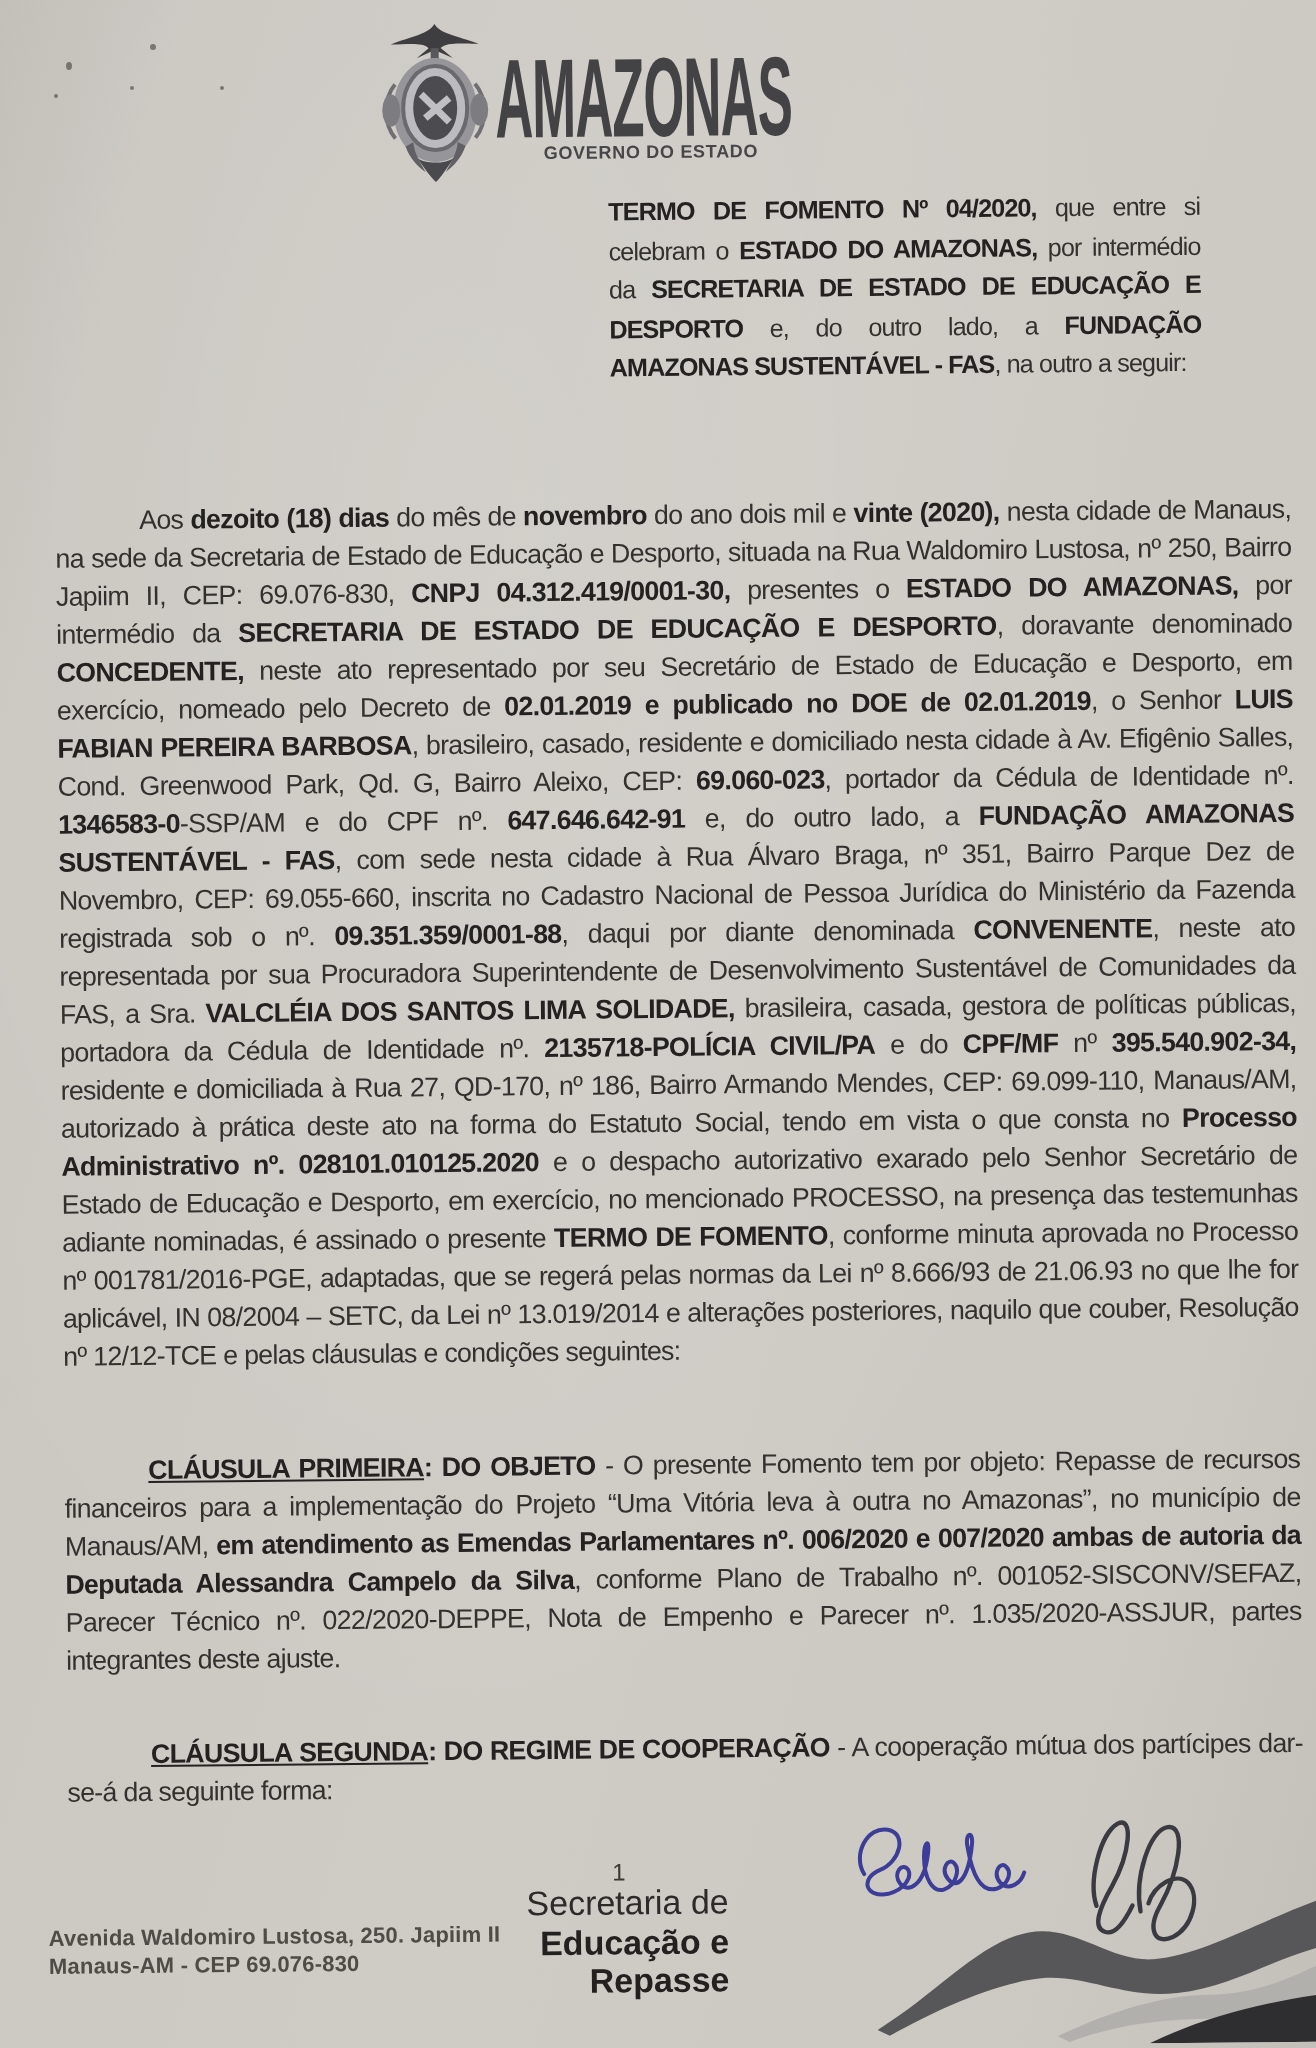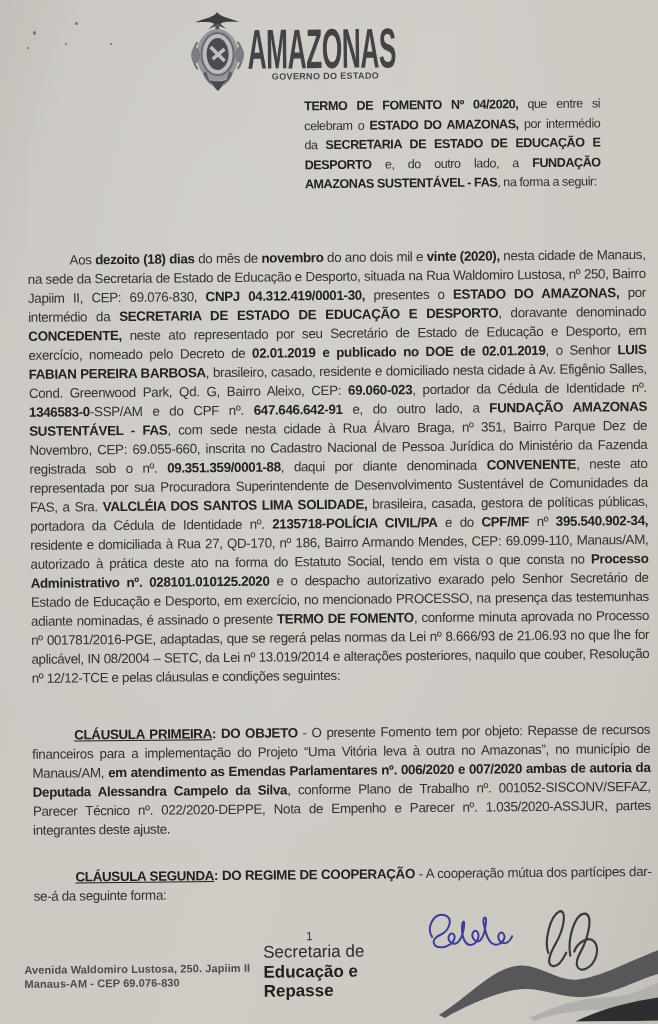--- a/index.html
+++ b/index.html
@@ -39,21 +39,21 @@
     position:absolute;left:276px;top:71px;
     font-size:9px;font-weight:bold;letter-spacing:0.35px;color:#47474a;white-space:nowrap;
   }
   
   .addr{
     position:absolute;left:20px;top:961px;
     font-size:11px;font-weight:bold;line-height:13.5px;color:#4f4c47;letter-spacing:0.1px;
   }
   .pagenum{position:absolute;left:302px;top:929px;font-size:12px;color:#3a3936;}
   .org{position:absolute;left:259px;top:942px;font-size:17px;line-height:19.5px;color:#2c2b2a;}
-  .org .bold{font-weight:bold;color:#222120;}
+  .org .bold{font-weight:bold;color:#222120;text-align:right;}
   .sig{position:absolute;}
   .waves{position:absolute;left:430px;top:946px;width:228px;height:78px;}
   .speck{position:absolute;border-radius:50%;background:#55534d;opacity:.7;}
 </style>
 </head>
 <body>
 
 <div class="page">
   <div class="tilt">
 
@@ -70,21 +70,21 @@
         <ellipse cx="29" cy="45" rx="11" ry="16" fill="#4b4b50"></ellipse>
         <path d="M22,38 L36,52 M36,40 L24,50" stroke="#c0c0c4" stroke-width="3.5" fill="none"></path>
         <path d="M14,64 C16,70 20,74 24,77 C20,70 18,66 18,62 Z" fill="#606065"></path>
         <path d="M44,64 C42,70 38,74 34,77 C38,70 40,66 40,62 Z" fill="#606065"></path>
         <path d="M20,70 C24,76 26,79 29,82 C32,79 34,76 38,70 C34,73 24,73 20,70 Z" fill="#4a4a4e"></path>
       </svg>
       <div class="brand">AMAZONAS</div>
       <div class="brand-sub">GOVERNO DO ESTADO</div>
     </div>
 
-    <p class="par intro"><span class="b">TERMO DE FOMENTO Nº 04/2020,</span><span> que entre si celebram o </span><span class="b">ESTADO DO AMAZONAS,</span><span> por intermédio da </span><span class="b">SECRETARIA DE ESTADO DE EDUCAÇÃO E DESPORTO</span><span> e, do outro lado, a </span><span class="b">FUNDAÇÃO AMAZONAS SUSTENTÁVEL - FAS</span><span>, na forma a seguir:</span></p>
+    <p class="par intro"><span class="b">TERMO DE FOMENTO Nº 04/2020,</span><span> que entre si celebram o </span><span class="b">ESTADO DO AMAZONAS,</span><span> por intermédio da </span><span class="b">SECRETARIA DE ESTADO DE EDUCAÇÃO E DESPORTO</span><span> e, do outro lado, a </span><span class="b">FUNDAÇÃO AMAZONAS SUSTENTÁVEL - FAS</span><span>, na outro a seguir:</span></p>
     <p class="par opening"><span>Aos </span><span class="b">dezoito (18) dias</span><span> do mês de </span><span class="b">novembro</span><span> do ano dois mil e </span><span class="b">vinte (2020),</span><span> nesta cidade de Manaus, na sede da Secretaria de Estado de Educação e Desporto, situada na Rua Waldomiro Lustosa, nº 250, Bairro Japiim II, CEP: 69.076-830, </span><span class="b">CNPJ 04.312.419/0001-30,</span><span> presentes o </span><span class="b">ESTADO DO AMAZONAS,</span><span> por intermédio da </span><span class="b">SECRETARIA DE ESTADO DE EDUCAÇÃO E DESPORTO</span><span>, doravante denominado </span><span class="b">CONCEDENTE,</span><span> neste ato representado por seu Secretário de Estado de Educação e Desporto, em exercício, nomeado pelo Decreto de </span><span class="b">02.01.2019 e publicado no DOE de 02.01.2019</span><span>, o Senhor </span><span class="b">LUIS FABIAN PEREIRA BARBOSA</span><span>, brasileiro, casado, residente e domiciliado nesta cidade à Av. Efigênio Salles, Cond. Greenwood Park, Qd. G, Bairro Aleixo, CEP: </span><span class="b">69.060-023</span><span>, portador da Cédula de Identidade nº. </span><span class="b">1346583-0</span><span>-SSP/AM e do CPF nº. </span><span class="b">647.646.642-91</span><span> e, do outro lado, a </span><span class="b">FUNDAÇÃO AMAZONAS SUSTENTÁVEL - FAS</span><span>, com sede nesta cidade à Rua Álvaro Braga, nº 351, Bairro Parque Dez de Novembro, CEP: 69.055-660, inscrita no Cadastro Nacional de Pessoa Jurídica do Ministério da Fazenda registrada sob o nº. </span><span class="b">09.351.359/0001-88</span><span>, daqui por diante denominada </span><span class="b">CONVENENTE</span><span>, neste ato representada por sua Procuradora Superintendente de Desenvolvimento Sustentável de Comunidades da FAS, a Sra. </span><span class="b">VALCLÉIA DOS SANTOS LIMA SOLIDADE,</span><span> brasileira, casada, gestora de políticas públicas, portadora da Cédula de Identidade nº. </span><span class="b">2135718-POLÍCIA CIVIL/PA</span><span> e do </span><span class="b">CPF/MF</span><span> nº </span><span class="b">395.540.902-34,</span><span> residente e domiciliada à Rua 27, QD-170, nº 186, Bairro Armando Mendes, CEP: 69.099-110, Manaus/AM, autorizado à prática deste ato na forma do Estatuto Social, tendo em vista o que consta no </span><span class="b">Processo Administrativo nº. 028101.010125.2020</span><span> e o despacho autorizativo exarado pelo Senhor Secretário de Estado de Educação e Desporto, em exercício, no mencionado PROCESSO, na presença das testemunhas adiante nominadas, é assinado o presente </span><span class="b">TERMO DE FOMENTO</span><span>, conforme minuta aprovada no Processo nº 001781/2016-PGE, adaptadas, que se regerá pelas normas da Lei nº 8.666/93 de 21.06.93 no que lhe for aplicável, IN 08/2004 – SETC, da Lei nº 13.019/2014 e alterações posteriores, naquilo que couber, Resolução nº 12/12-TCE e pelas cláusulas e condições seguintes:</span></p>
     <p class="par clause1"><span class="b u">CLÁUSULA PRIMEIRA</span><span class="b">: </span><span class="b">DO OBJETO</span><span> - O presente Fomento tem por objeto: Repasse de recursos financeiros para a implementação do Projeto “Uma Vitória leva à outra no Amazonas”, no município de Manaus/AM, </span><span class="b">em atendimento as Emendas Parlamentares nº. 006/2020 e 007/2020 ambas de autoria da Deputada Alessandra Campelo da Silva</span><span>, conforme Plano de Trabalho nº. 001052-SISCONV/SEFAZ, Parecer Técnico nº. 022/2020-DEPPE, Nota de Empenho e Parecer nº. 1.035/2020-ASSJUR, partes integrantes deste ajuste.</span></p>
     <p class="par clause2"><span class="b u">CLÁUSULA SEGUNDA</span><span class="b">: </span><span class="b">DO REGIME DE COOPERAÇÃO</span><span> - A cooperação mútua dos partícipes dar-se-á da seguinte forma:</span></p>
 
     <div>
       <div class="pagenum">1</div>
       <div class="org">
         <div>Secretaria de</div>
         <div class="bold">Educação e</div>
         <div class="bold">Repasse</div>

